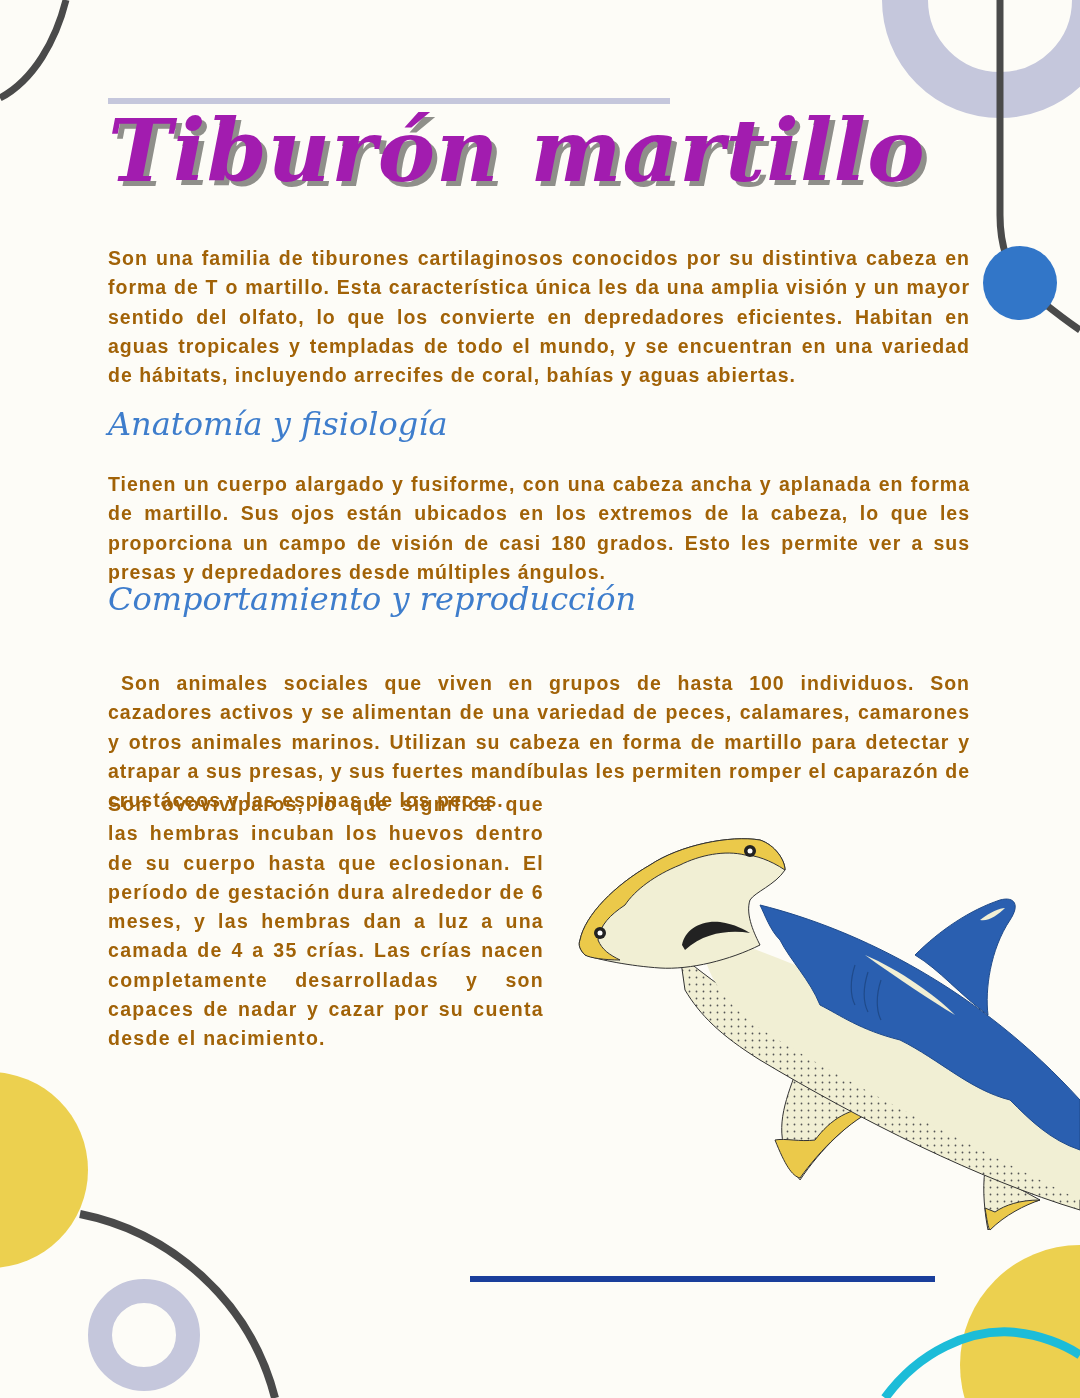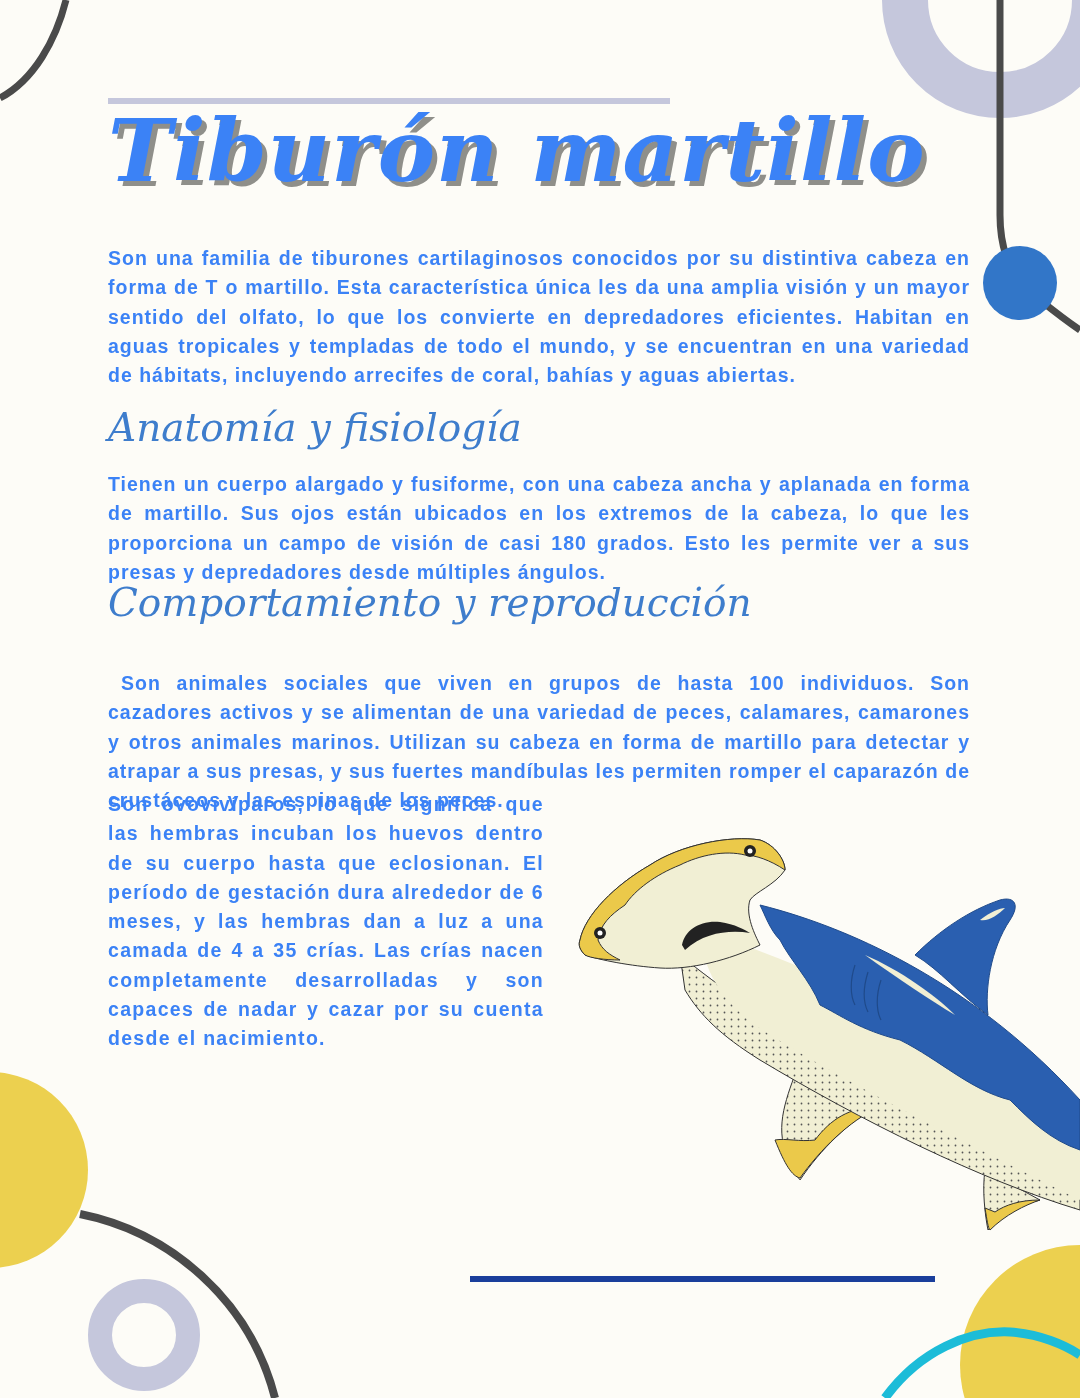--- a/index.html
+++ b/index.html
@@ -29,49 +29,49 @@
     .title {
       position: absolute;
       left: 108px;
       top: 100px;
       margin: 0;
       font-family: "DejaVu Serif", serif;
       font-style: italic;
       font-weight: bold;
       font-size: 86px;
       letter-spacing: 1px;
-      color: #3b82f6;
+      color: #a21caf;
       text-shadow: 5px 5px 0 #8f8f8a;
       white-space: nowrap;
     }
     .para {
       position: absolute;
       left: 108px;
       width: 862px;
       margin: 0;
       font-family: "Liberation Sans", sans-serif;
       font-weight: bold;
       font-size: 19.5px;
       line-height: 29.3px;
       letter-spacing: 1px;
-      color: #3b82f6;
+      color: #a16207;
       text-align: justify;
     }
     .para.narrow {
       width: 436px;
       letter-spacing: 1.3px;
     }
     .heading {
       position: absolute;
       left: 108px;
       margin: 0;
       font-family: "DejaVu Serif", serif;
       font-style: italic;
       font-weight: normal;
-      font-size: 39px;
+      font-size: 32px;
       color: #3e7dcc;
       white-space: nowrap;
     }
     .bottom-rule {
       position: absolute;
       left: 470px;
       top: 1276px;
       width: 465px;
       height: 6px;
       background: #1a3e9b;

